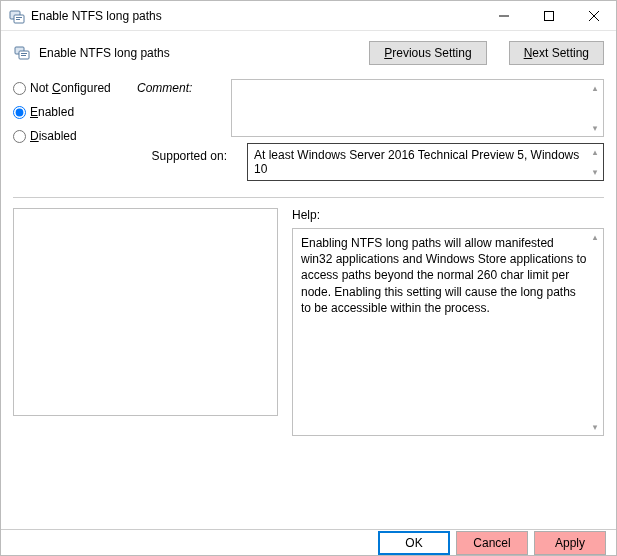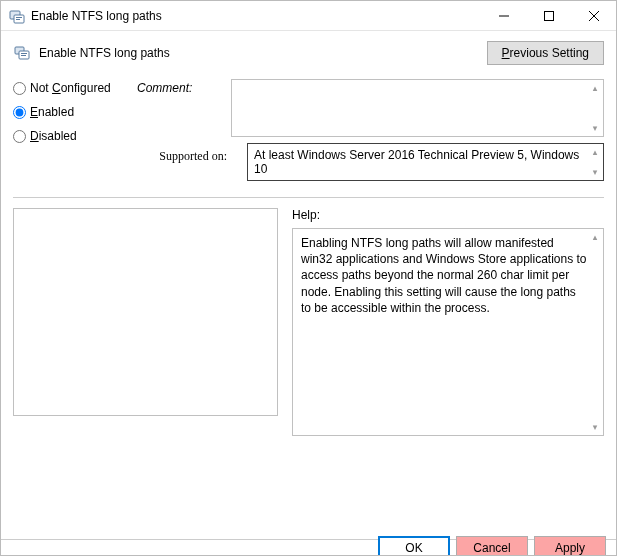--- a/index.html
+++ b/index.html
@@ -85,21 +85,21 @@
   .comment-box {
     grid-column: 3; grid-row: 1 / span 2;
     border: 1px solid #c0c0c0;
     height: 58px;
     position: relative;
     padding: 3px 16px 3px 4px;
     font: inherit;
     overflow: hidden;
     background: #fff;
   }
-  .lbl-supported { grid-column: 2; grid-row: 3; text-align: right; padding-top: 6px; white-space: nowrap; font-family: Liberation Serif, serif; }
+  .lbl-supported { grid-column: 2; grid-row: 3; text-align: right; padding-top: 6px; white-space: nowrap; }
   .supported-box {
     grid-column: 3; grid-row: 3;
     border: 1px solid #404040;
     min-height: 32px;
     padding: 4px 16px 4px 6px;
     position: relative;
     background: #fff;
     margin-left: 16px;
   }
   .scroll-hint-up, .scroll-hint-down {
@@ -123,21 +123,21 @@
     padding: 6px 16px 6px 8px;
     position: relative;
     overflow: hidden;
     background: #fff;
     line-height: 1.35;
   }
 
   .footer {
     position: absolute;
     bottom: 0; left: 0; right: 0;
-    height: 16px;
+    height: 26px;
     border-top: 1px solid #ccc;
     display: flex;
     justify-content: flex-end;
     align-items: center;
     gap: 6px;
     padding: 0 10px;
     background: #fff;
   }
   .footer-btn {
     min-width: 72px;
@@ -196,20 +196,21 @@
       <svg class="gp-svg" viewBox="0 0 16 16">
         <rect x="1" y="2" width="9" height="7" rx="1" fill="#dce6f1" stroke="#5b7ca0" stroke-width="1"></rect>
         <rect x="5" y="6" width="10" height="8" rx="1" fill="#fff" stroke="#5b7ca0" stroke-width="1"></rect>
         <rect x="7" y="8" width="6" height="1" fill="#5b7ca0"></rect>
         <rect x="7" y="10" width="5" height="1" fill="#5b7ca0"></rect>
       </svg>
     </span>
     <span class="hdr-title">Enable NTFS long paths</span>
     <div class="nav-btns">
       <button class="nav-btn"><span class="underline">P</span><span>revious Setting</span></button>
+      <button class="nav-btn"><span class="underline">N</span><span>ext Setting</span></button>
     </div>
   </div>
 
   <div class="config-grid">
     <div class="radios">
       <label class="radio-row">
         <input type="radio" name="state" style="">
         <span><span>Not </span><span class="underline">C</span><span>onfigured</span></span>
       </label>
       <label class="radio-row">

